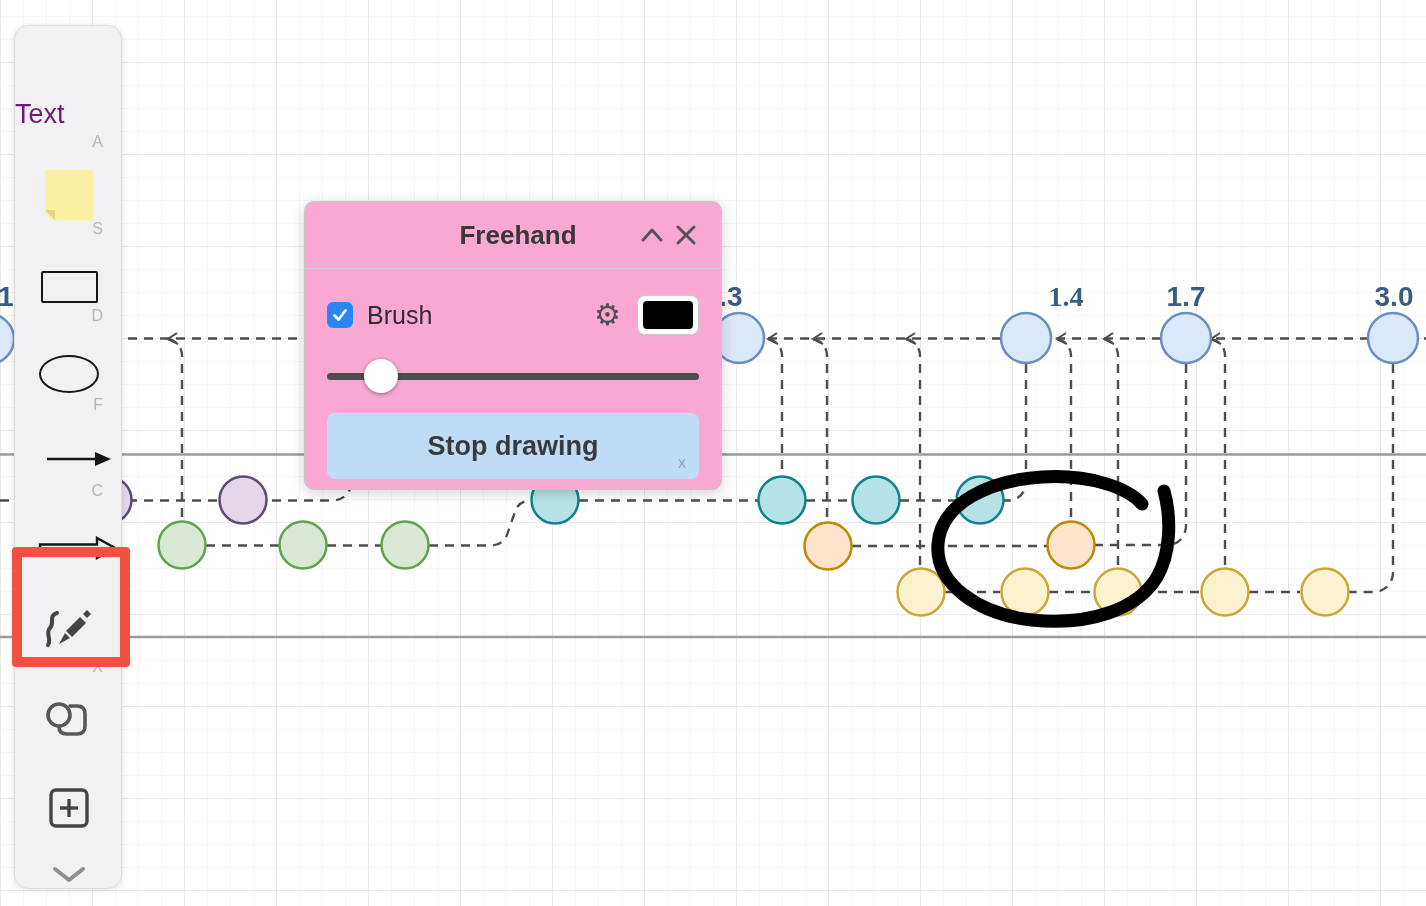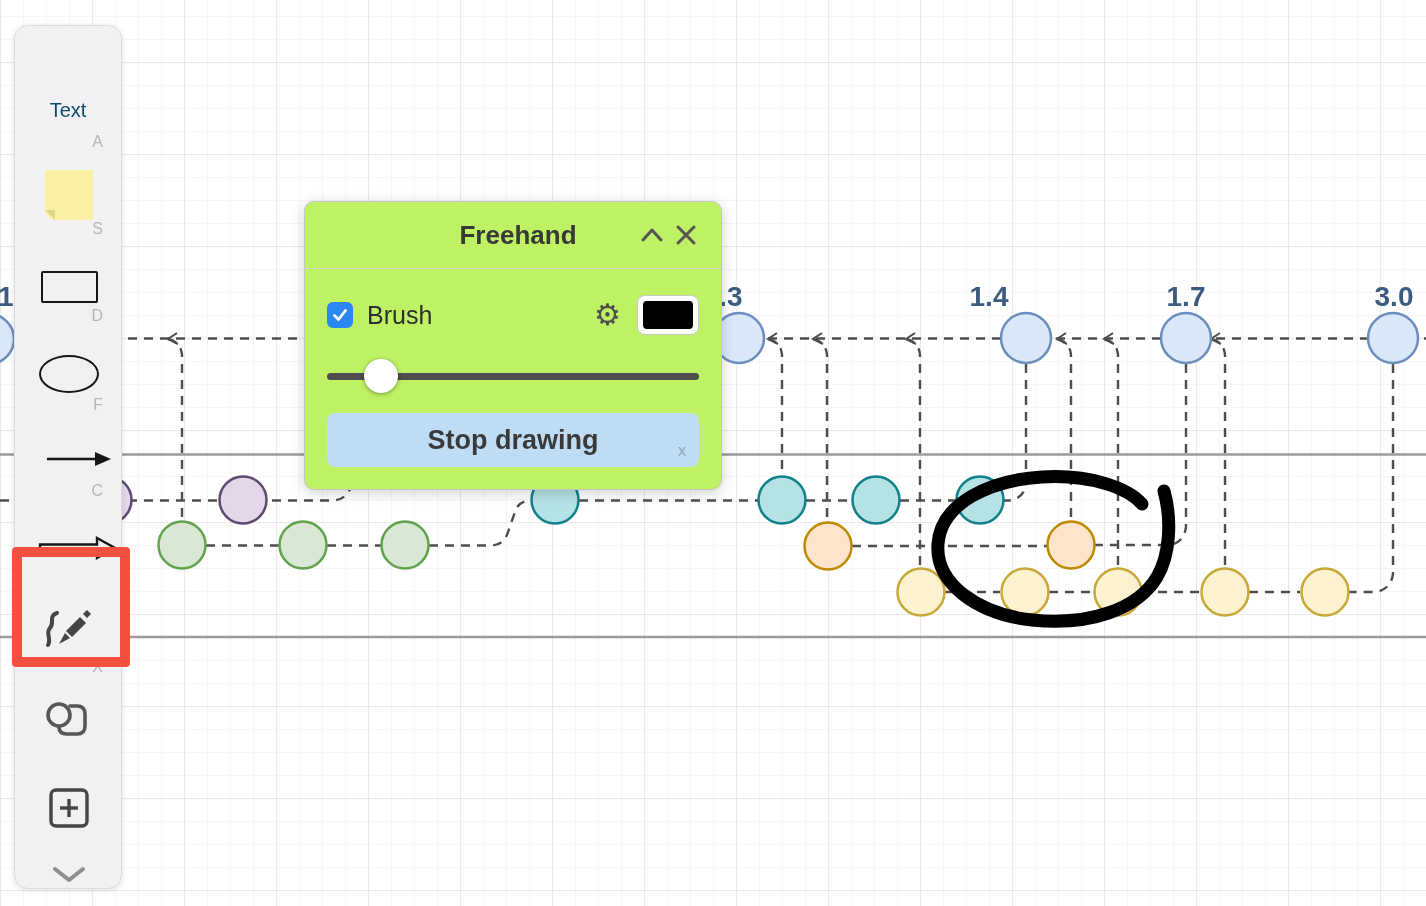--- a/index.html
+++ b/index.html
@@ -26,42 +26,42 @@
     color:#3b5b80;white-space:nowrap;
   }
   .version-label.centered{transform:translateX(-50%);}
   
   #toolbar{
     position:absolute;left:14px;top:25px;width:108px;height:864px;
     background:#f1f1f3;border:1px solid #dcdcdc;border-radius:14px;
     box-shadow:0 1px 6px rgba(0,0,0,0.12);z-index:10;box-sizing:border-box;
   }
   .tb-abs{position:absolute;}
-  .tb-label{width:100%;text-align:center;font-size:20px;font-weight:500;color:#0c4a6e;}
+  .tb-label{width:100%;text-align:left;font-size:27px;font-weight:500;color:#701a75;}
   .tb-shortcut{position:absolute;right:18px;font-size:16px;color:#b5b5b5;}
   .sticky{
     left:30px;top:144px;width:48px;height:50px;background:#f9f0a2;
     clip-path:polygon(0 0,100% 0,100% 100%,14% 100%,0 86%);
   }
   .sticky .fold{
     position:absolute;left:0;bottom:0;width:10px;height:10px;background:#e0d588;
     clip-path:polygon(0 0,100% 0,100% 100%);
   }
   .tb-rect{left:26px;top:245px;width:57px;height:32px;border:2.6px solid #161616;border-radius:2px;box-sizing:border-box;background:transparent;}
   .tb-ellipse{left:24px;top:329px;width:60px;height:38px;border:2.6px solid #161616;border-radius:50%;box-sizing:border-box;background:transparent;}
   
   #active-highlight{
     position:absolute;left:12px;top:547px;width:118px;height:120px;
     border:10px solid #f3503f;border-radius:4px;box-sizing:border-box;
     z-index:11;pointer-events:none;
   }
   
   #freehand-dialog{
     position:absolute;left:304px;top:201px;width:418px;height:289px;
-    background:#bef264;border:1px solid #c6c6c6;border-radius:10px;
+    background:#f9a8d4;border:1px solid #c6c6c6;border-radius:10px;
     box-shadow:0 3px 14px rgba(0,0,0,0.18);z-index:20;box-sizing:border-box;
   }
   .dlg-header{
     height:67px;border-bottom:1px solid #cfcfcf;display:flex;align-items:center;
     padding:0 18px 0 96px;box-sizing:border-box;
   }
   .dlg-title{flex:1;text-align:center;font-size:26px;font-weight:bold;color:#383838;}
   .dlg-iconbtn{width:34px;height:34px;display:flex;align-items:center;justify-content:center;cursor:pointer;}
   .dlg-body{padding:20px 22px 0 22px;text-align:right;}
   .brush-row{display:flex;align-items:center;height:44px;margin-top:4px;}
@@ -77,21 +77,21 @@
     display:flex;align-items:center;justify-content:center;box-sizing:border-box;
   }
   .swatch-inner{width:50px;height:28px;background:#000;border-radius:4px;}
   .slider{position:relative;margin-top:22px;height:34px;}
   .slider-track{position:absolute;left:0;right:0;top:14px;height:7px;background:#4d4d4d;border-radius:4px;}
   .slider-thumb{
     position:absolute;left:37px;top:0;width:34px;height:34px;background:#fff;border-radius:50%;
     box-shadow:0 1px 4px rgba(0,0,0,0.4);
   }
   .stop-btn{
-    position:relative;margin-top:20px;height:54px;background:#bedcf6;border-radius:8px;
+    position:relative;margin-top:20px;height:66px;background:#bedcf6;border-radius:8px;
     display:flex;align-items:center;justify-content:center;cursor:pointer;
   }
   .stop-btn-label{font-size:27px;font-weight:bold;color:#3a3a3a;}
   .stop-btn-x{position:absolute;right:13px;bottom:7px;font-size:16px;color:#90a4b5;}
 </style>
 </head>
 <body>
 
 <div id="canvas">
   <svg id="diagram" width="1426" height="906" viewBox="0 0 1426 906">
@@ -146,21 +146,21 @@
       <circle cx="921" cy="592" r="23.5" fill="#fdf2cf" stroke="#c9a839" stroke-width="2.5"></circle>
       <circle cx="1025" cy="592" r="23.5" fill="#fdf2cf" stroke="#c9a839" stroke-width="2.5"></circle>
       <circle cx="1118" cy="592" r="23.5" fill="#fdf2cf" stroke="#c9a839" stroke-width="2.5"></circle>
       <circle cx="1225" cy="592" r="23.5" fill="#fdf2cf" stroke="#c9a839" stroke-width="2.5"></circle>
       <circle cx="1325" cy="592" r="23.5" fill="#fdf2cf" stroke="#c9a839" stroke-width="2.5"></circle>
       <path d="M1142,504 C1128,488 1090,474 1042,477 C990,480 941,503 938,544 C935,584 978,614 1032,620 C1090,626 1138,609 1157,577 C1170,555 1172,520 1164,491" fill="none" stroke="#000000" stroke-width="13" stroke-linecap="round" stroke-linejoin="round"></path>
     </svg>
   <div id="labels">
       <div class="version-label" style="left: -2px; color: rgb(59, 91, 128);">1.</div>
       <div class="version-label centered" style="left: 723px; color: rgb(59, 91, 128);">1.3</div>
-      <div class="version-label centered" style="left: 989px; color: rgb(59, 91, 128);">1.4</div>
+      <div class="version-label centered" style="left: 1066px; color: rgb(59, 91, 128); font-family: Liberation Serif, serif;">1.4</div>
       <div class="version-label centered" style="left: 1186px; color: rgb(59, 91, 128);">1.7</div>
       <div class="version-label centered" style="left: 1394px; color: rgb(59, 91, 128);">3.0</div>
     </div>
 </div>
 
 <div id="toolbar">
   <div class="tb-abs tb-label" style="top:73px;">Text</div>
   <div class="tb-shortcut" style="top:107px;">A</div>
 
   <div class="tb-abs sticky">

